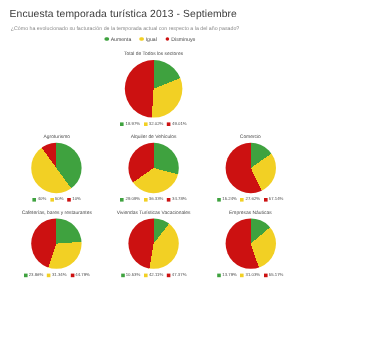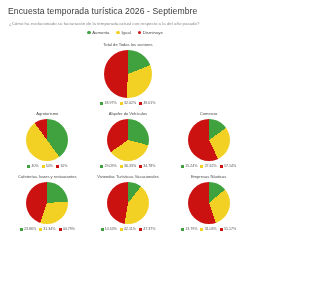--- a/index.html
+++ b/index.html
@@ -64,21 +64,21 @@
     display: flex; justify-content: space-around;
     margin-top: 6px; padding: 0 2px;
   }
   .grid-row .chart-cell { width: 33%; }
 </style>
 </head>
 <body>
 
 <div id="page">
 
-  <div class="title">Encuesta temporada turística 2026 - Septiembre</div>
+  <div class="title">Encuesta temporada turística 2013 - Septiembre</div>
   <div class="subtitle">¿Cómo ha evolucionado su facturación de la temporada actual con respecto a la del año pasado?</div>
 
   <div class="legend-top">
     <div class="lg-item">
       <span class="lg-dot" style="background:#3FA23F"></span>
       <span class="lg-txt">Aumenta</span>
     </div>
     <div class="lg-item">
       <span class="lg-dot" style="background:#F2D024"></span>
       <span class="lg-txt">Igual</span>

